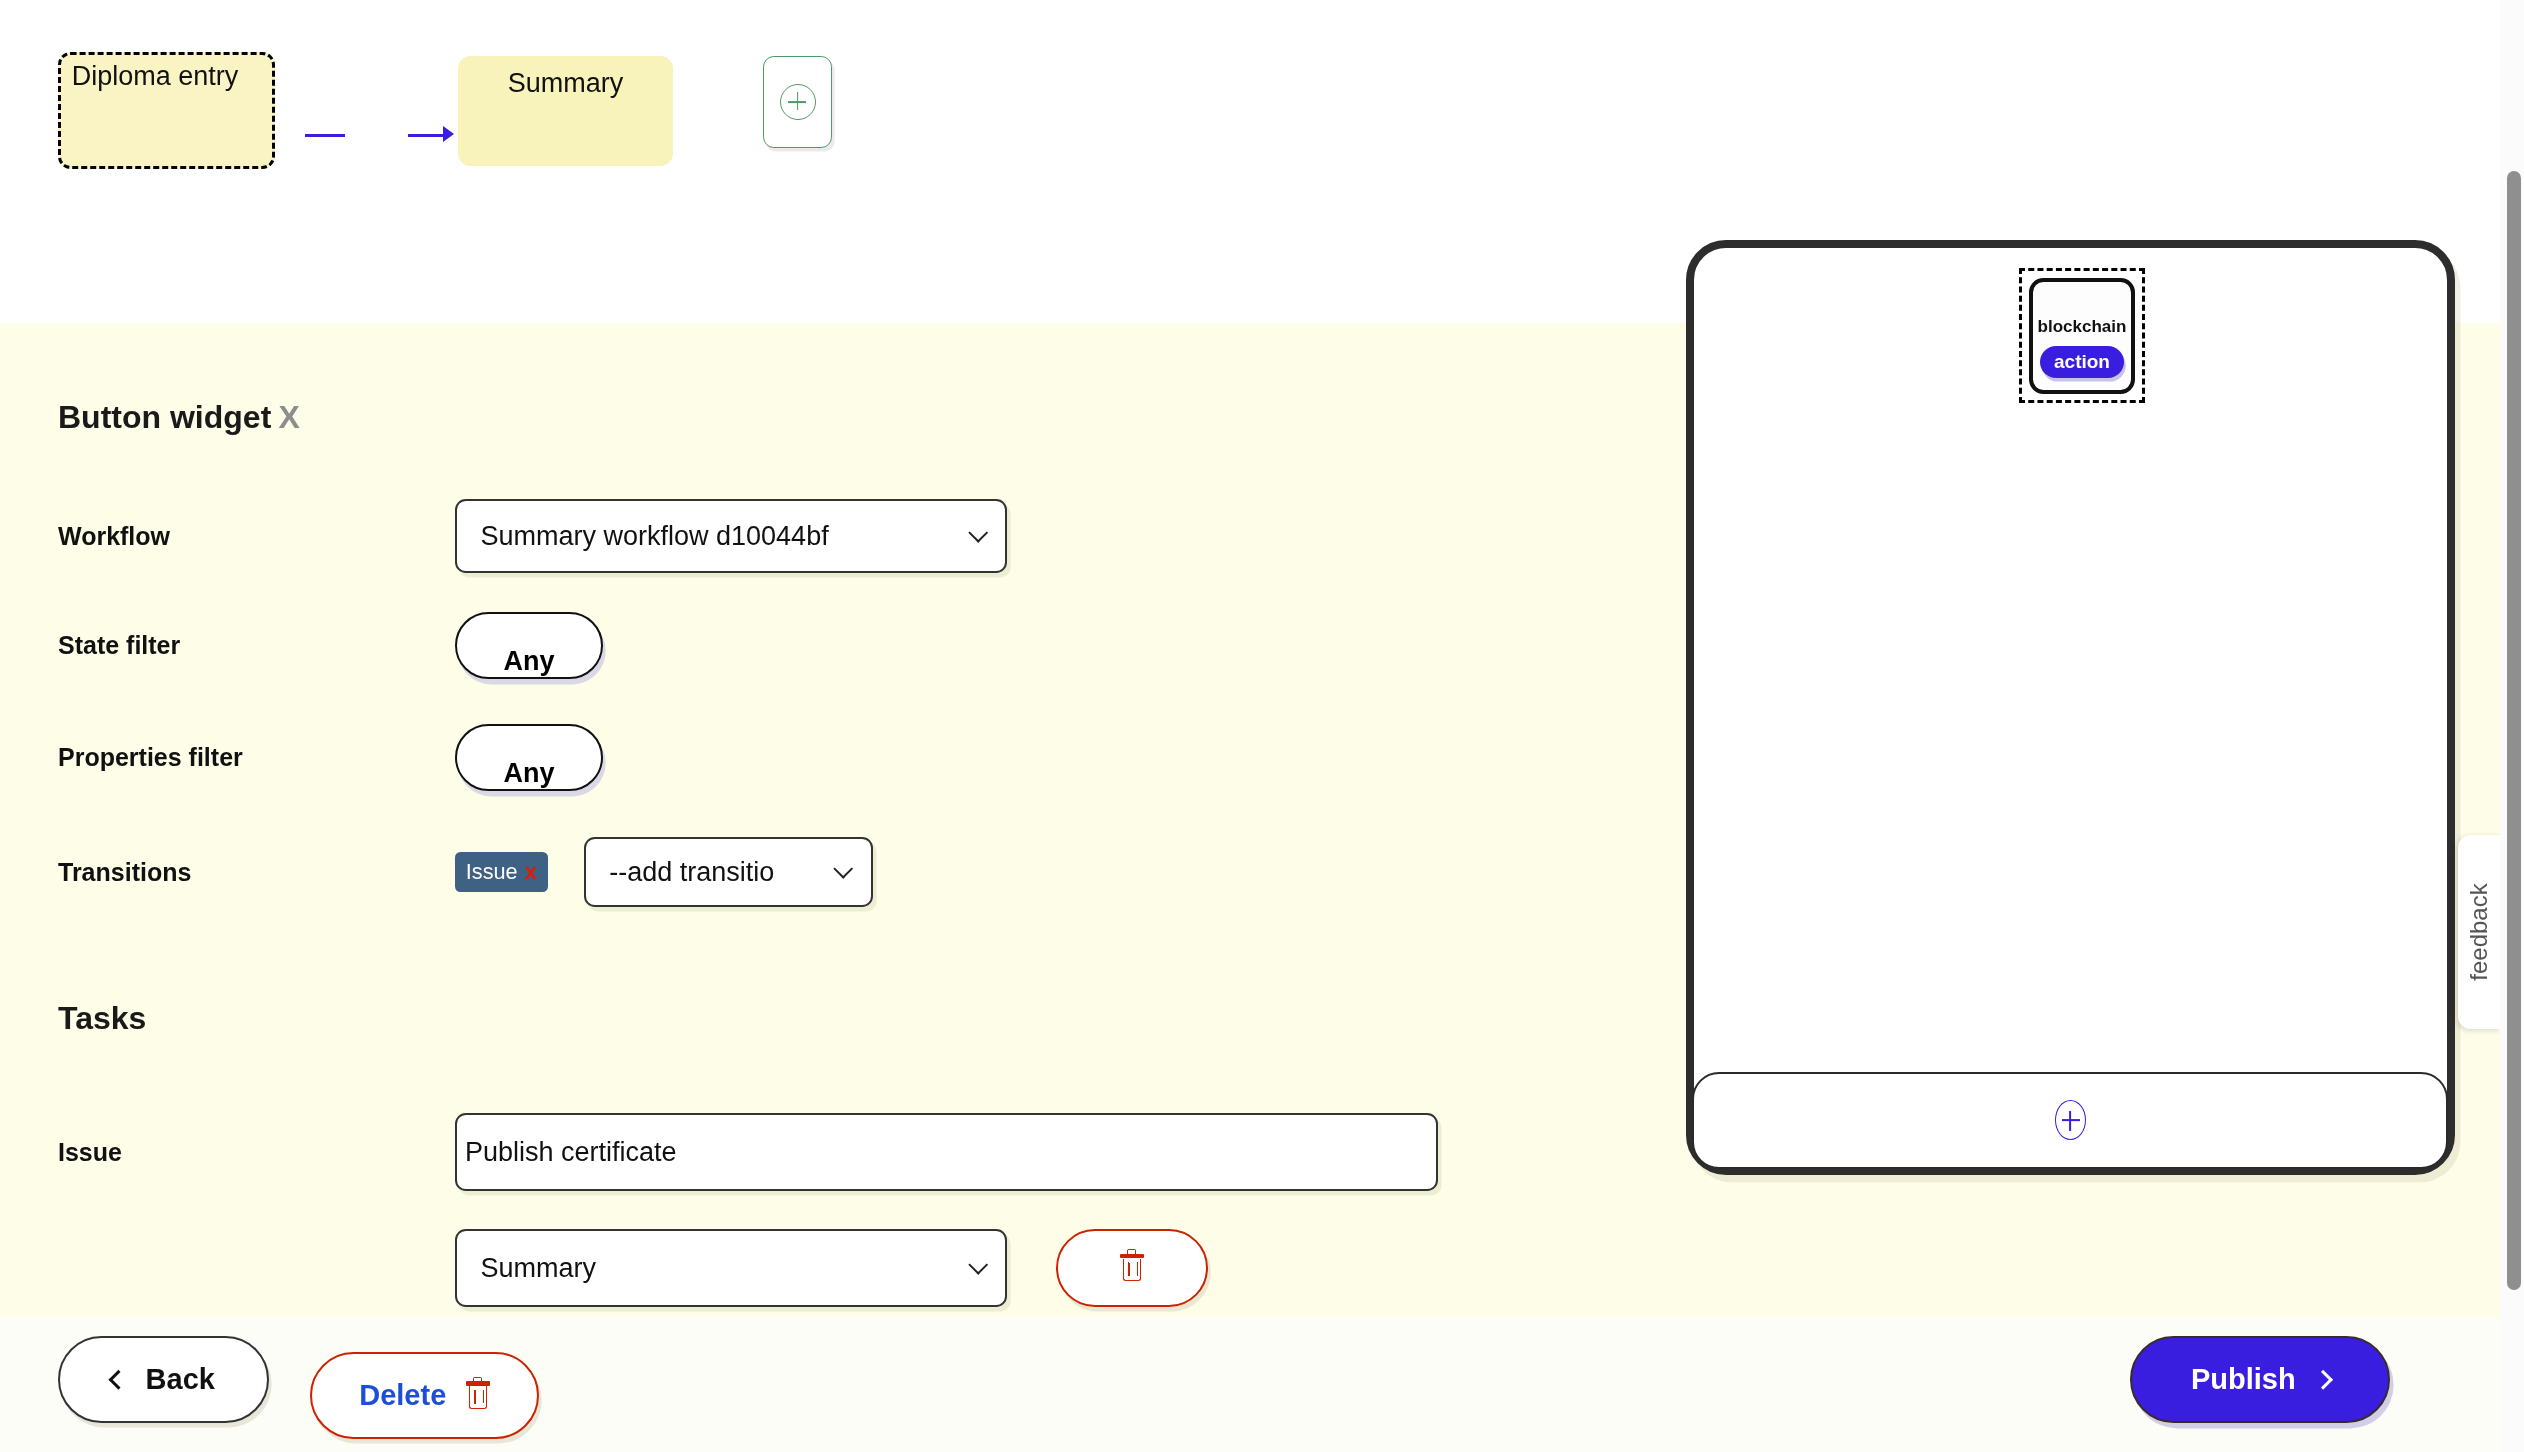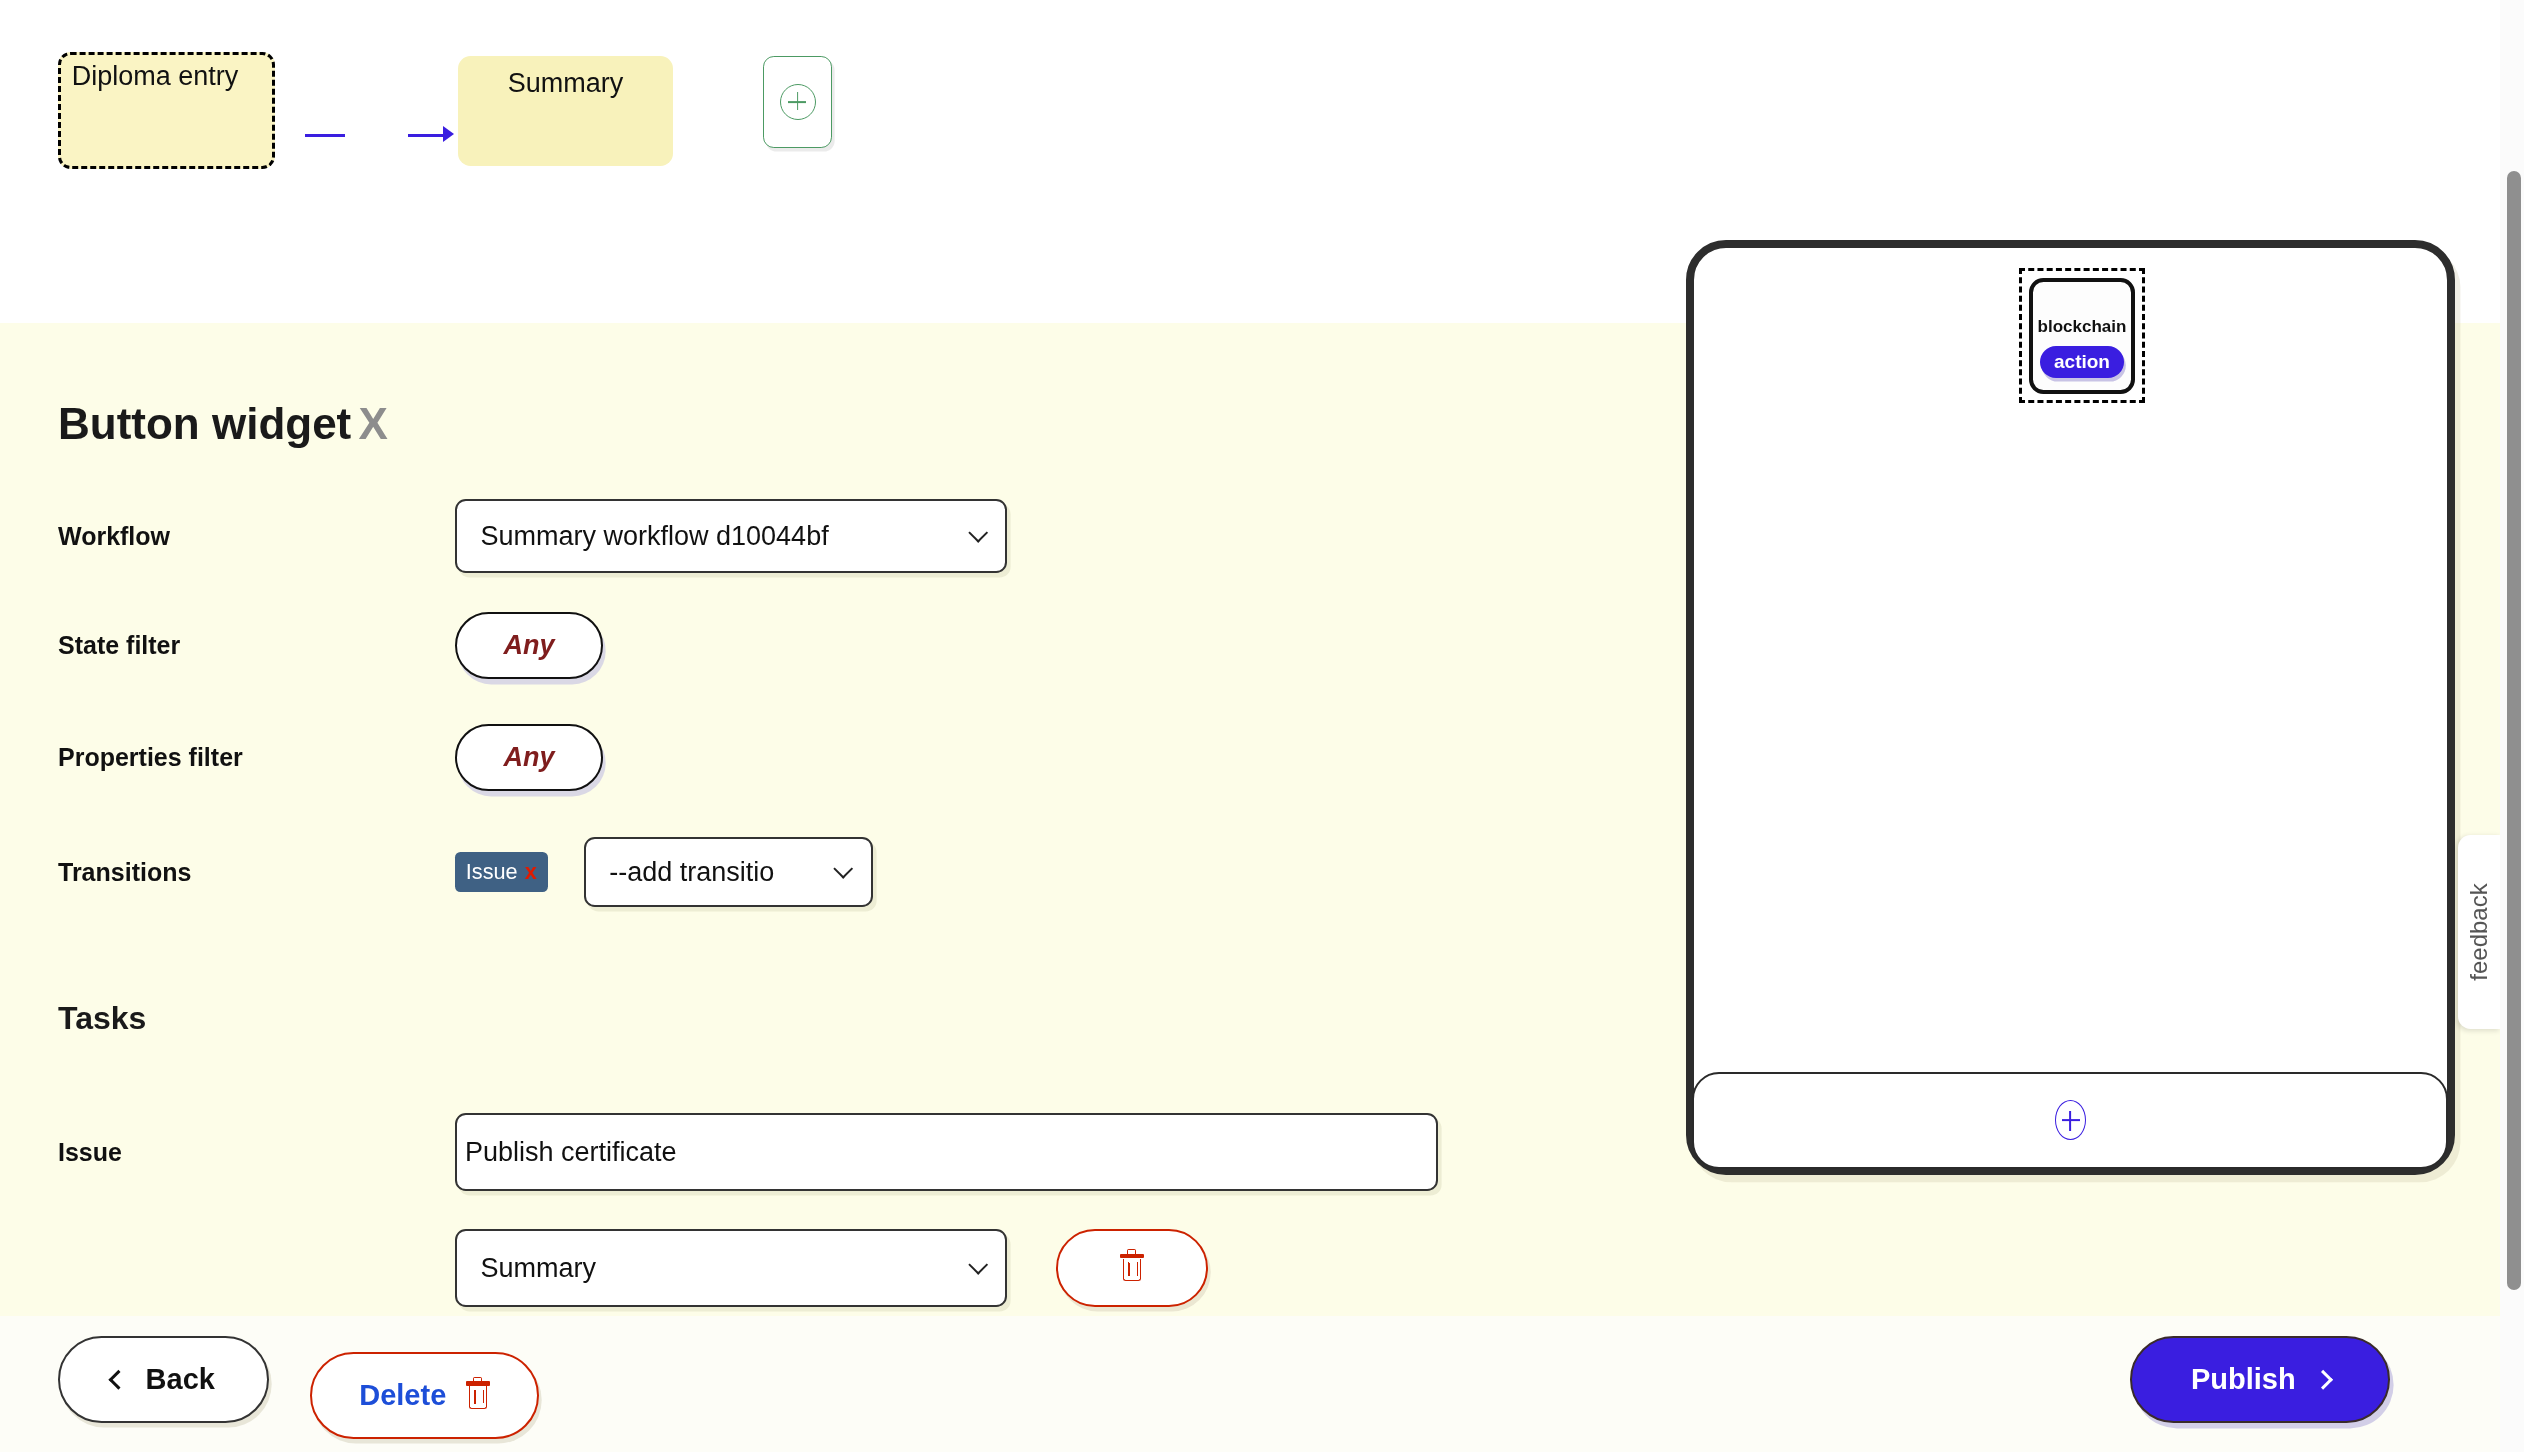--- a/index.html
+++ b/index.html
@@ -64,21 +64,21 @@
   .plus-circle::after  { top:50%; left:7.2px; height:1.8px; width:18px; transform:translateY(-50%); }
 
   
   .body-panel {
     position: absolute; left:0; top:323px; width:2500px; height:993px;
     background: #fdfde8;
   }
 
   .panel-title {
     position:absolute; left:58px; top:76px;
-    font-size:44px; font-weight:bold; color:#1a1a1a;
+    font-size:32px; font-weight:bold; color:#1a1a1a;
   }
   .panel-title .close-x { color:#8d8d8d; font-weight:bold; margin-left:7.2px; }
 
   .form-row { position:absolute; left:58px; display:flex; align-items:center; }
   .form-label {
     width:397px; font-size:25px; font-weight:bold; color:#111111;
   }
 
   .sel {
     position:relative; background:#ffffff; border:2.7px solid #333333;
@@ -87,24 +87,23 @@
     box-shadow: 3.6px 4.5px 0 rgba(180,180,140,.22);
   }
   .sel .chev {
     position:absolute; right:20px; top:50%; width:14.4px; height:14.4px;
     border-right:2.7px solid #222; border-bottom:2.7px solid #222;
     transform:translateY(-70%) rotate(45deg);
   }
 
   .pill {
     background:#ffffff; border:2.7px solid #111111; border-radius:901px;
-    height:67px; min-width:148px; display:flex; align-items:center;
-    justify-content:center; font-size:27px; font-weight:bold; color:#7f1d1d;
+    height:67px; min-width:148px; display:flex; align-items:flex-end;
+    justify-content:center; font-size:27px; font-weight:bold; color:#000000;
     box-shadow: 2.7px 5.4px 0 rgba(190,185,225,.55);
-    font-style: italic;
   }
 
   .tag {
     background:#3f6184; color:#ffffff; border-radius:5.4px;
     padding:7.2px 10.8px; font-size:21.7px; display:inline-flex; gap:7.2px; align-items:center;
   }
   .tag .tag-x { color:#e01b00; font-weight:bold; }
 
   .textbox {
     background:#ffffff; border:2.7px solid #333333; border-radius:10.8px;

